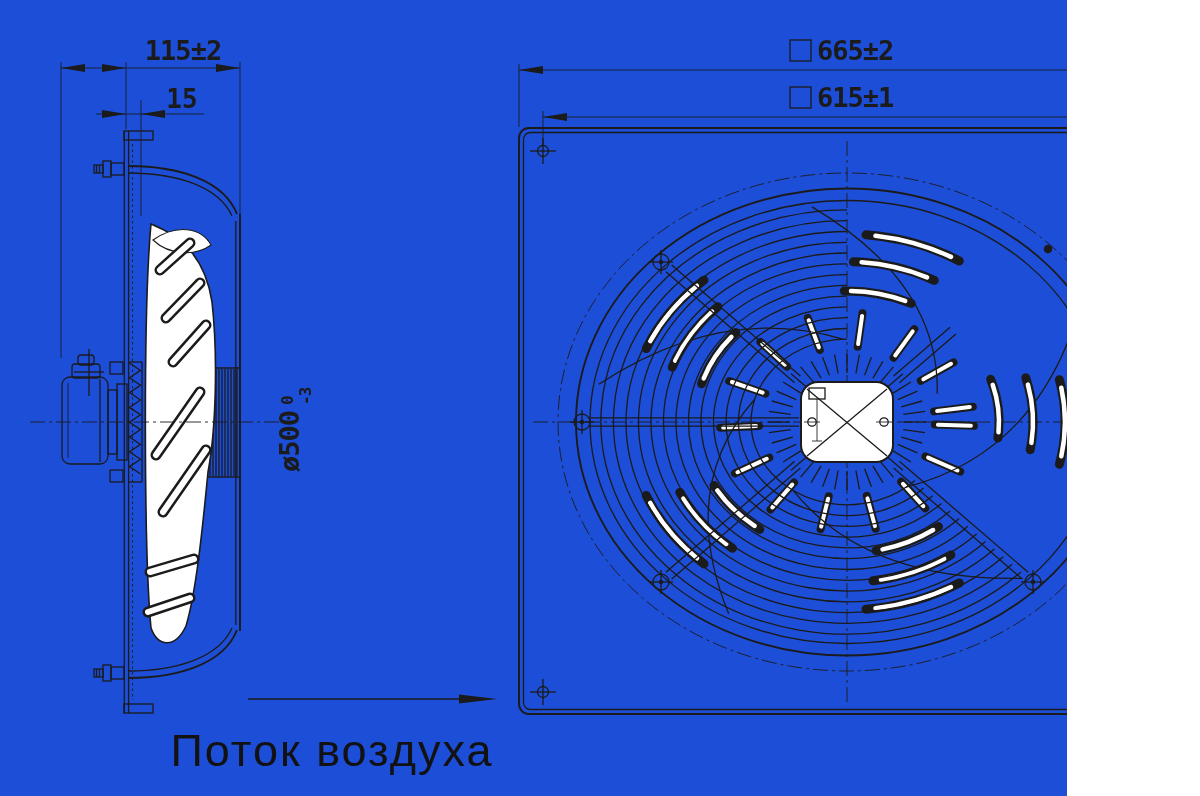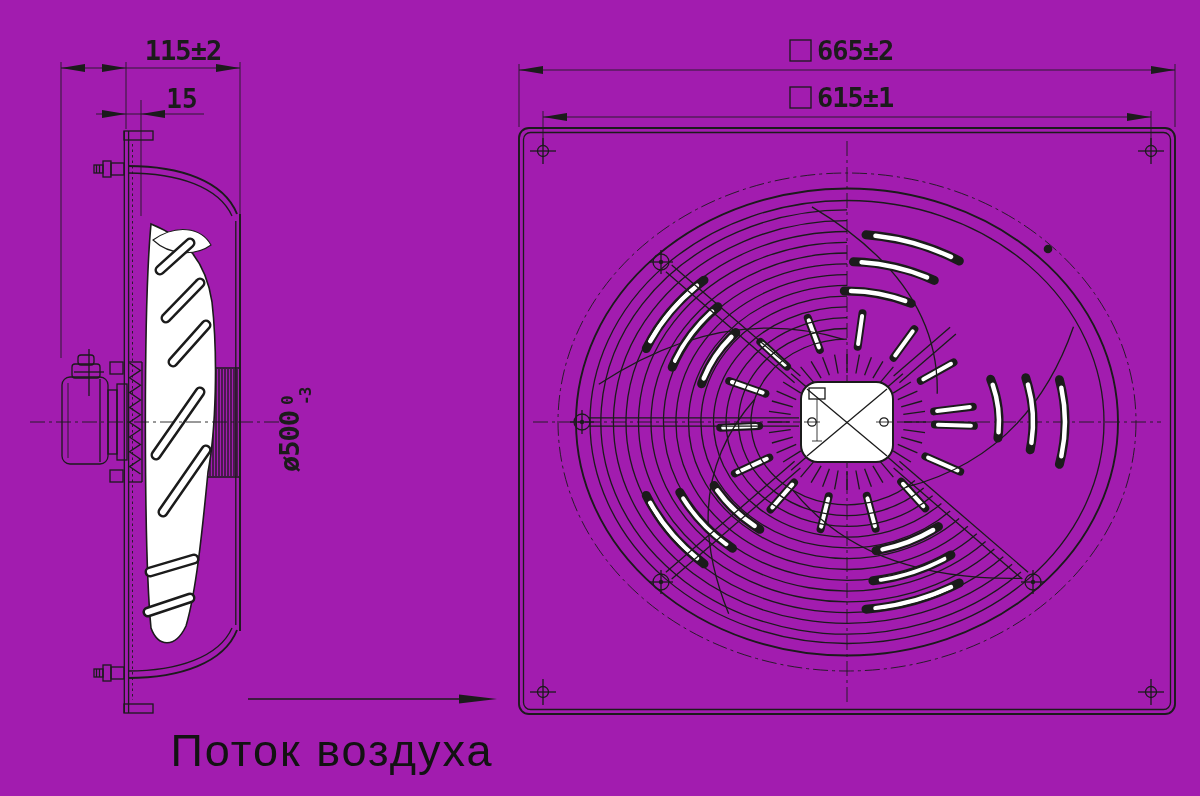--- a/index.html
+++ b/index.html
@@ -1,16 +1,16 @@
 <!DOCTYPE html>
 <html><head>
 <meta charset="utf-8">
 <style>
   html,body{margin:0;padding:0;background:#ffffff;}
-  #stage{position:relative;width:1200px;height:796px;background:#a21caf;overflow:hidden;}
+  #stage{position:relative;width:1067px;height:796px;background:#1d4ed8;overflow:hidden;}
   .ln{fill:none;stroke:#1b1b1b;stroke-width:1.3;}
   .w2{stroke-width:1.9;}
   .thin{stroke-width:0.85;}
   .cl{stroke-dasharray:15 4 3 4;stroke-width:0.9;}
   .dot{stroke-dasharray:2.5 3;stroke-width:0.9;}
   .fillb{fill:#1b1b1b;stroke:none;}
   .wfill{fill:#ffffff;stroke:#1b1b1b;}
   .cb{fill:none;stroke:#1b1b1b;stroke-linecap:round;}
   .cw{fill:none;stroke:#ffffff;stroke-linecap:round;}
   text{fill:#1b1b1b;}

